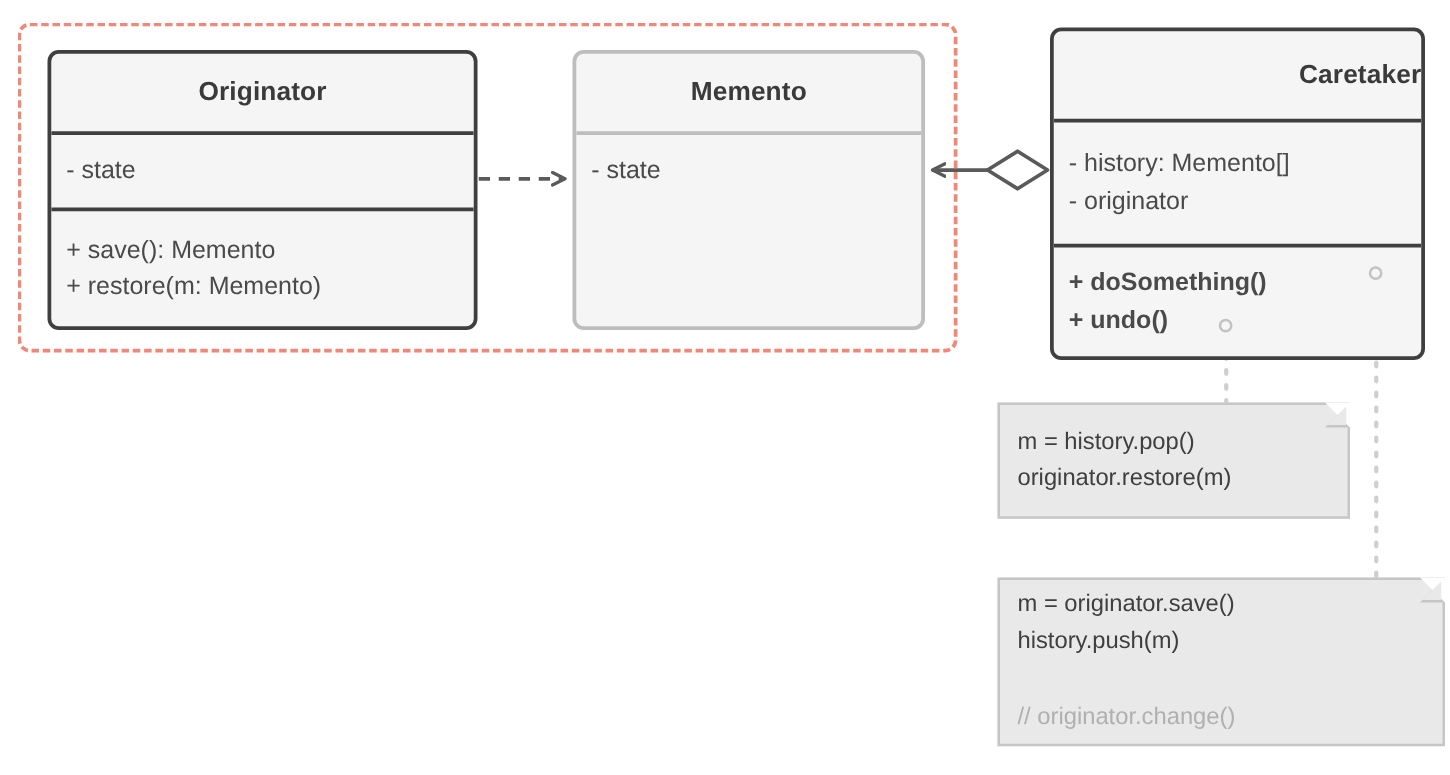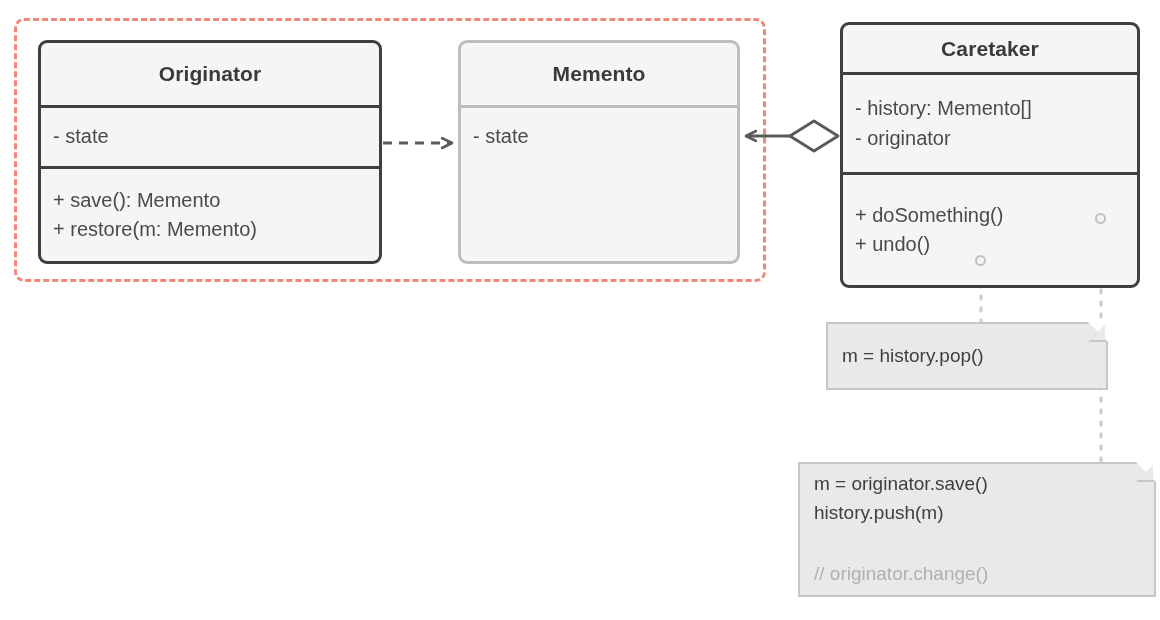--- a/index.html
+++ b/index.html
@@ -201,41 +201,42 @@
   <div class="uml-class border-light" style="left:458px; top:40px; width:282px; height:224px;">
     <div class="uml-compartment" style="height:62px;">
       <div class="uml-title">Memento</div>
     </div>
     <div class="uml-compartment" style="height:61px;">
       <div class="uml-member">- state</div>
     </div>
   </div>
 
   <div class="uml-class border-dark" style="left:840px; top:22px; width:300px; height:266px;">
-    <div class="uml-compartment" style="height:47px;">
+    <div class="uml-compartment" style="height:70px;align-items:flex-end;">
       <div class="uml-title">Caretaker</div>
     </div>
     <div class="uml-compartment" style="height:100px;">
       <div class="uml-member">- history: Memento[]</div>
       <div class="uml-member">- originator</div>
     </div>
-    <div class="uml-compartment" style="flex:1;">
+    <div class="uml-compartment" style="flex:1;font-weight:bold;">
       <div class="uml-member">+ doSomething()</div>
       <div class="uml-member">+ undo()</div>
     </div>
   </div>
 
   <div class="anchor-dot" style="left:1095px; top:213px;"></div>
   <div class="anchor-dot" style="left:975px; top:255px;"></div>
 
-  <div class="note" style="left:798px; top:322px; width:282px; height:68px;margin-left:28px;">
+  <div class="note" style="left:798px; top:322px; width:282px; height:93px;">
     <div class="note-fold-tri"></div>
     <div class="note-fold"></div>
     <div class="note-fold-inner"></div>
     <div class="note-line">m = history.pop()</div>
+    <div class="note-line">originator.restore(m)</div>
   </div>
 
   <div class="note" style="left:798px; top:462px; width:358px; height:135px;">
     <div class="note-fold-tri"></div>
     <div class="note-fold"></div>
     <div class="note-fold-inner"></div>
     <div class="note-line">m = originator.save()</div>
     <div class="note-line">history.push(m)</div>
     <div class="note-line comment">// originator.change()</div>
   </div>

